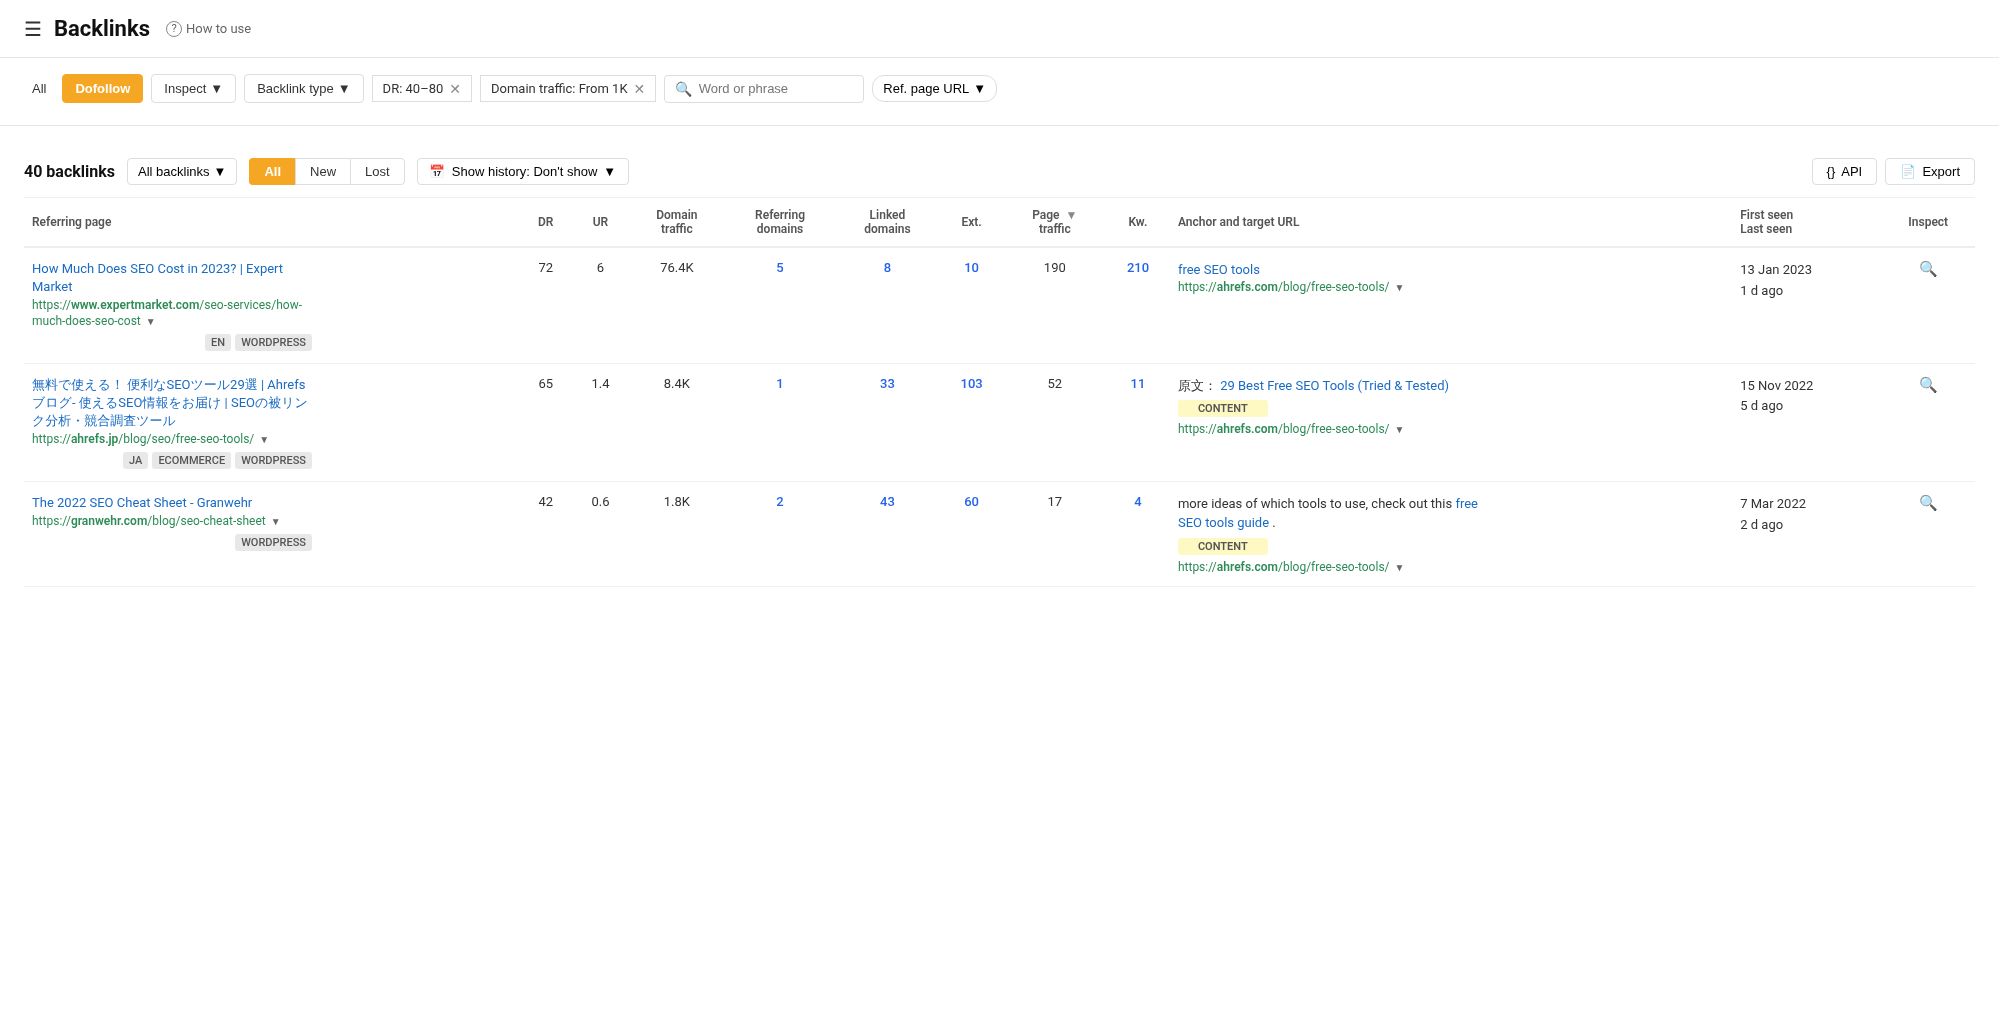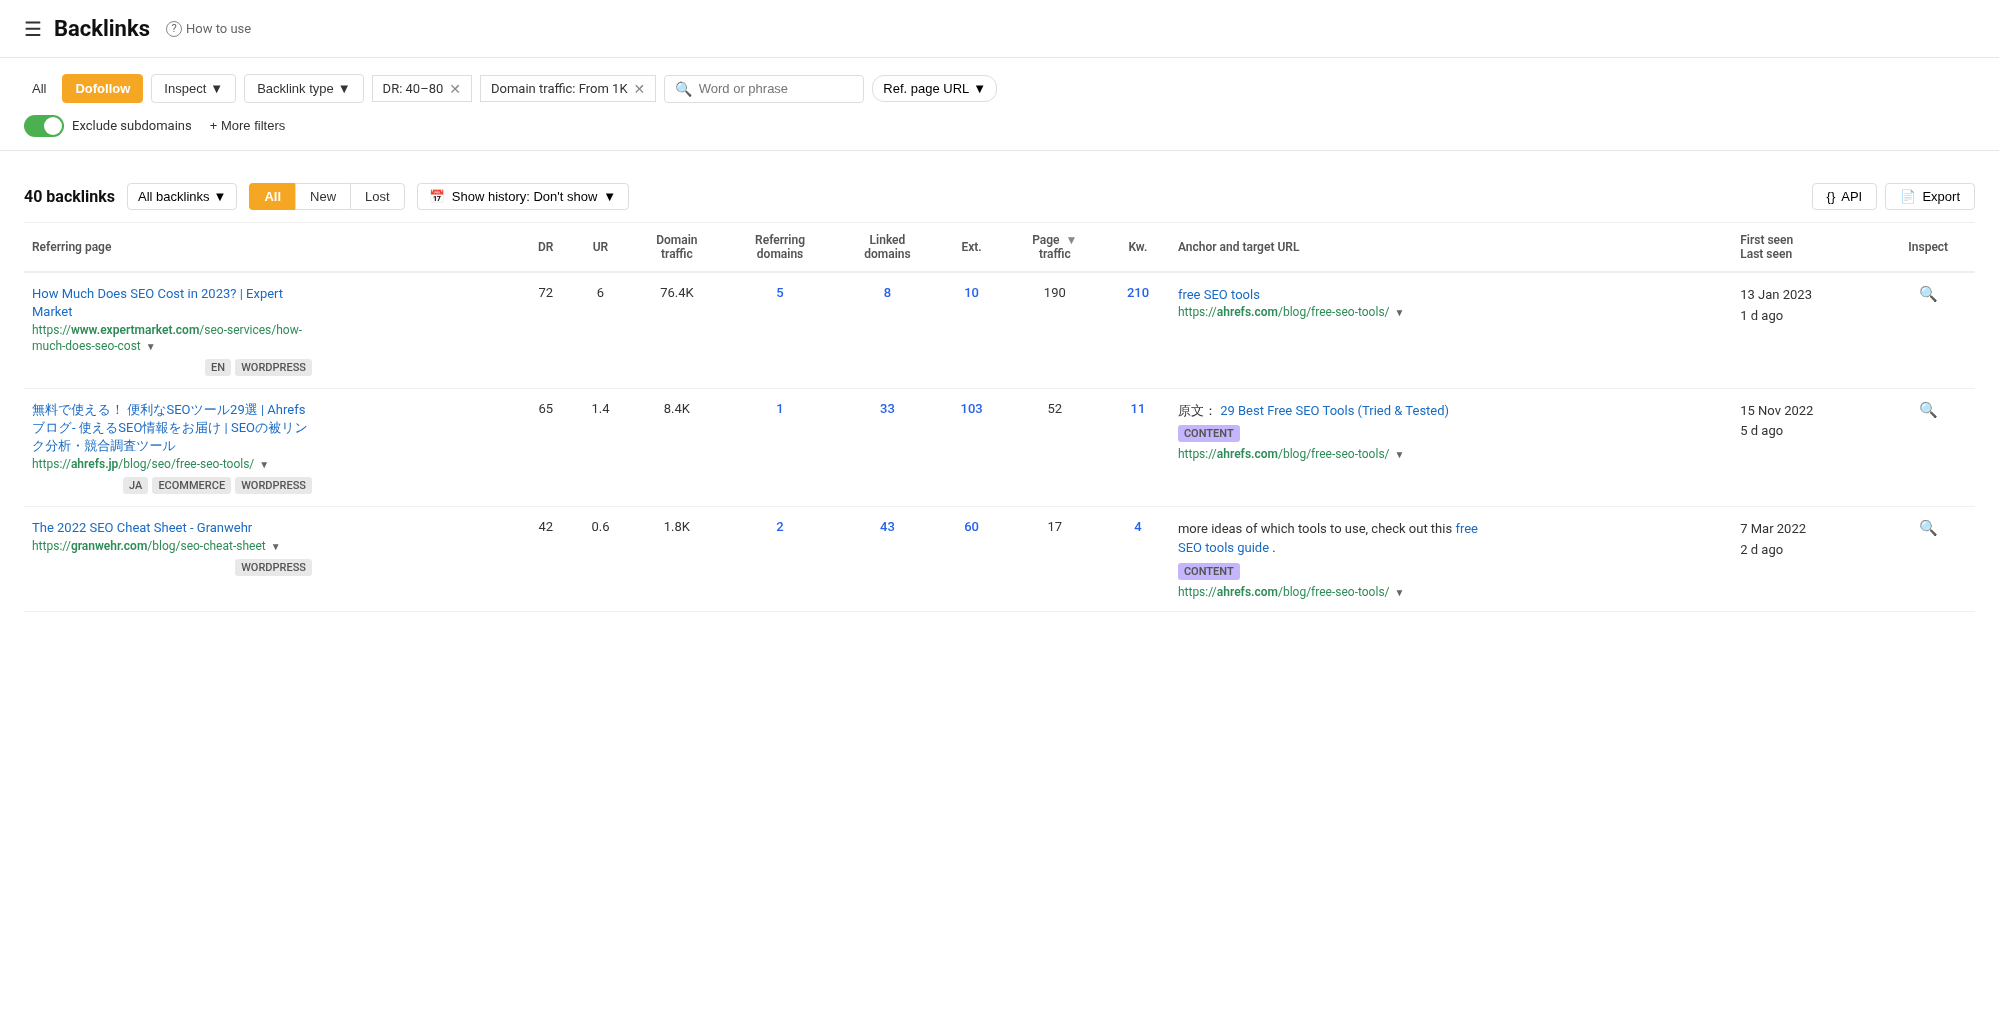--- a/index.html
+++ b/index.html
@@ -334,23 +334,23 @@
     .anchor-cell {
       max-width: 320px;
     }
     .anchor-link {
       color: #1a6bc4;
       text-decoration: none;
       font-size: 13px;
     }
     .content-badge {
       display: inline-block;
-      background: #c4b5fd;
+      background: #fef9c3;
       border-radius: 3px;
-      padding: 2px 6px;
+      padding: 2px 20px;
       font-size: 11px;
       color: #555;
       font-weight: 600;
       margin: 2px 0;
     }
     .target-url {
       font-size: 12px;
       color: #2e8b57;
       word-break: break-all;
     }
@@ -425,25 +425,20 @@
 
       <div class="search-box">
         <span style="color:#aaa;">🔍</span>
         <input type="text" placeholder="Word or phrase" style="">
       </div>
 
       <button class="ref-page-btn">
         <span>Ref. page URL</span>
         <span>▼</span>
       </button>
-    </div>
-    <div class="toggle-row">
-      <div class="toggle"></div>
-      <span class="toggle-label">Exclude subdomains</span>
-      <button class="more-filters-btn">+ More filters</button>
     </div>
   </div>
 
   <div class="table-section">
 
     <div class="table-toolbar">
       <span class="backlinks-count">40 backlinks</span>
       <button class="all-backlinks-btn">
         <span>All backlinks</span>
         <span>▼</span>

